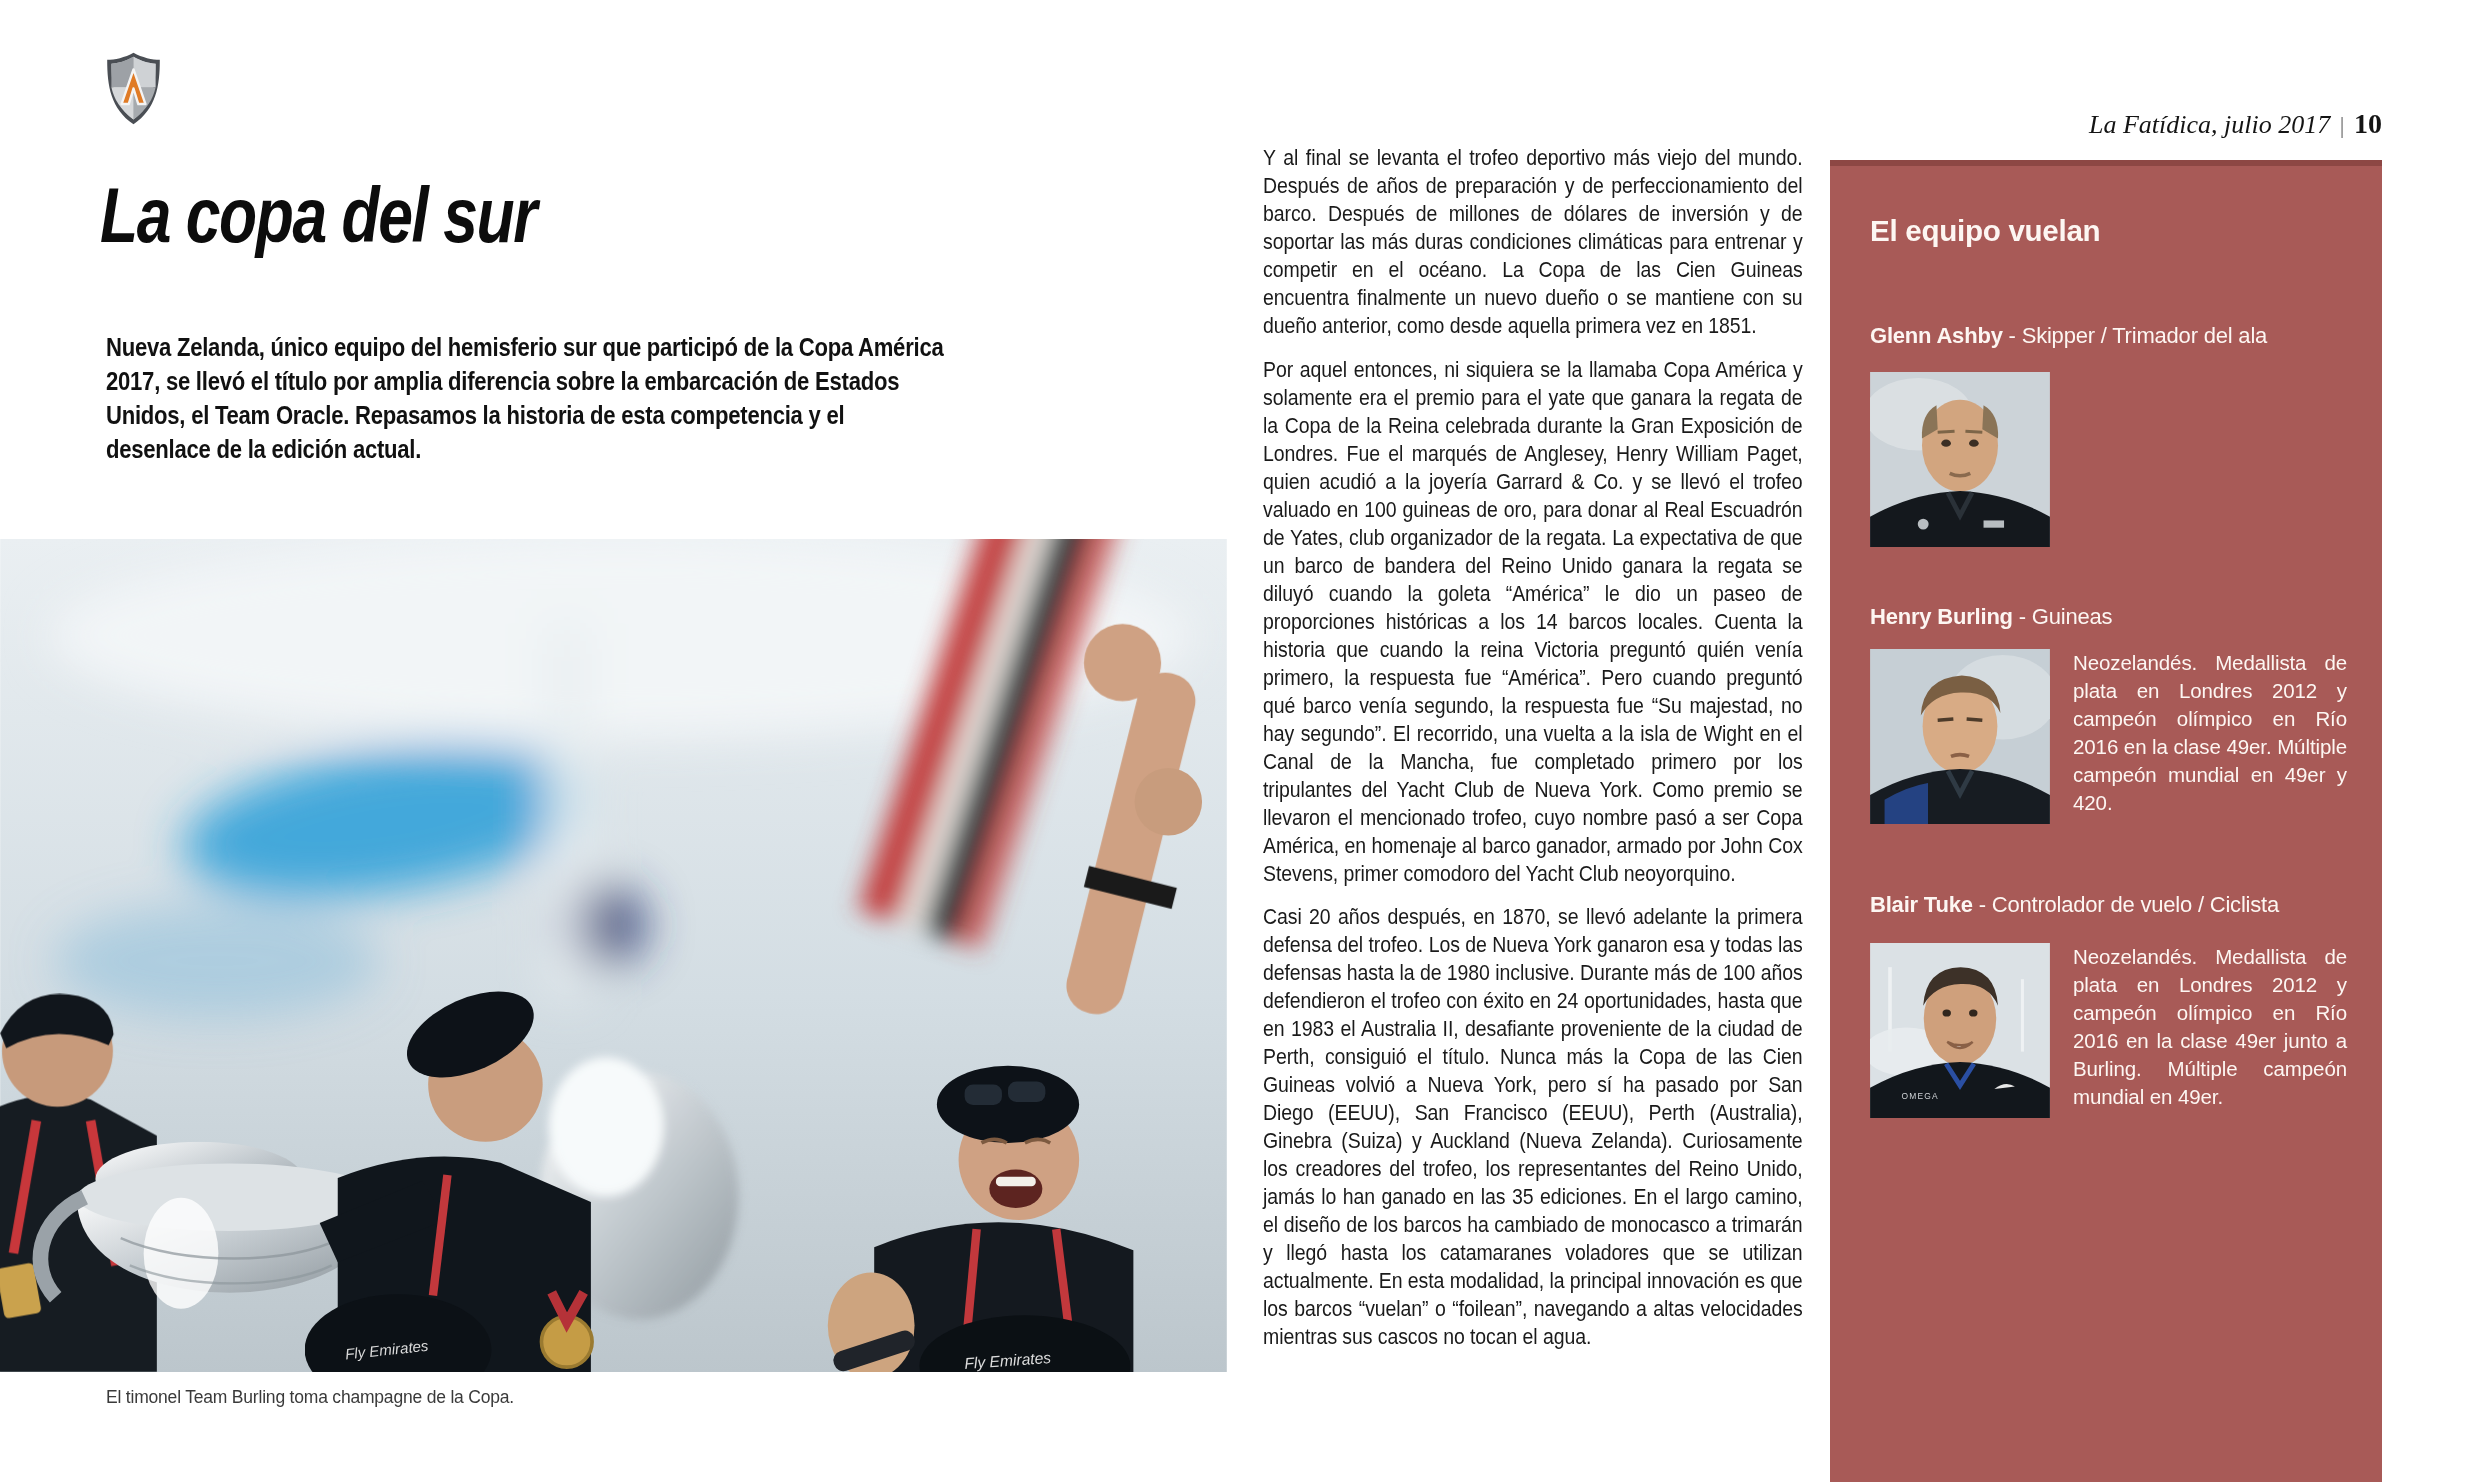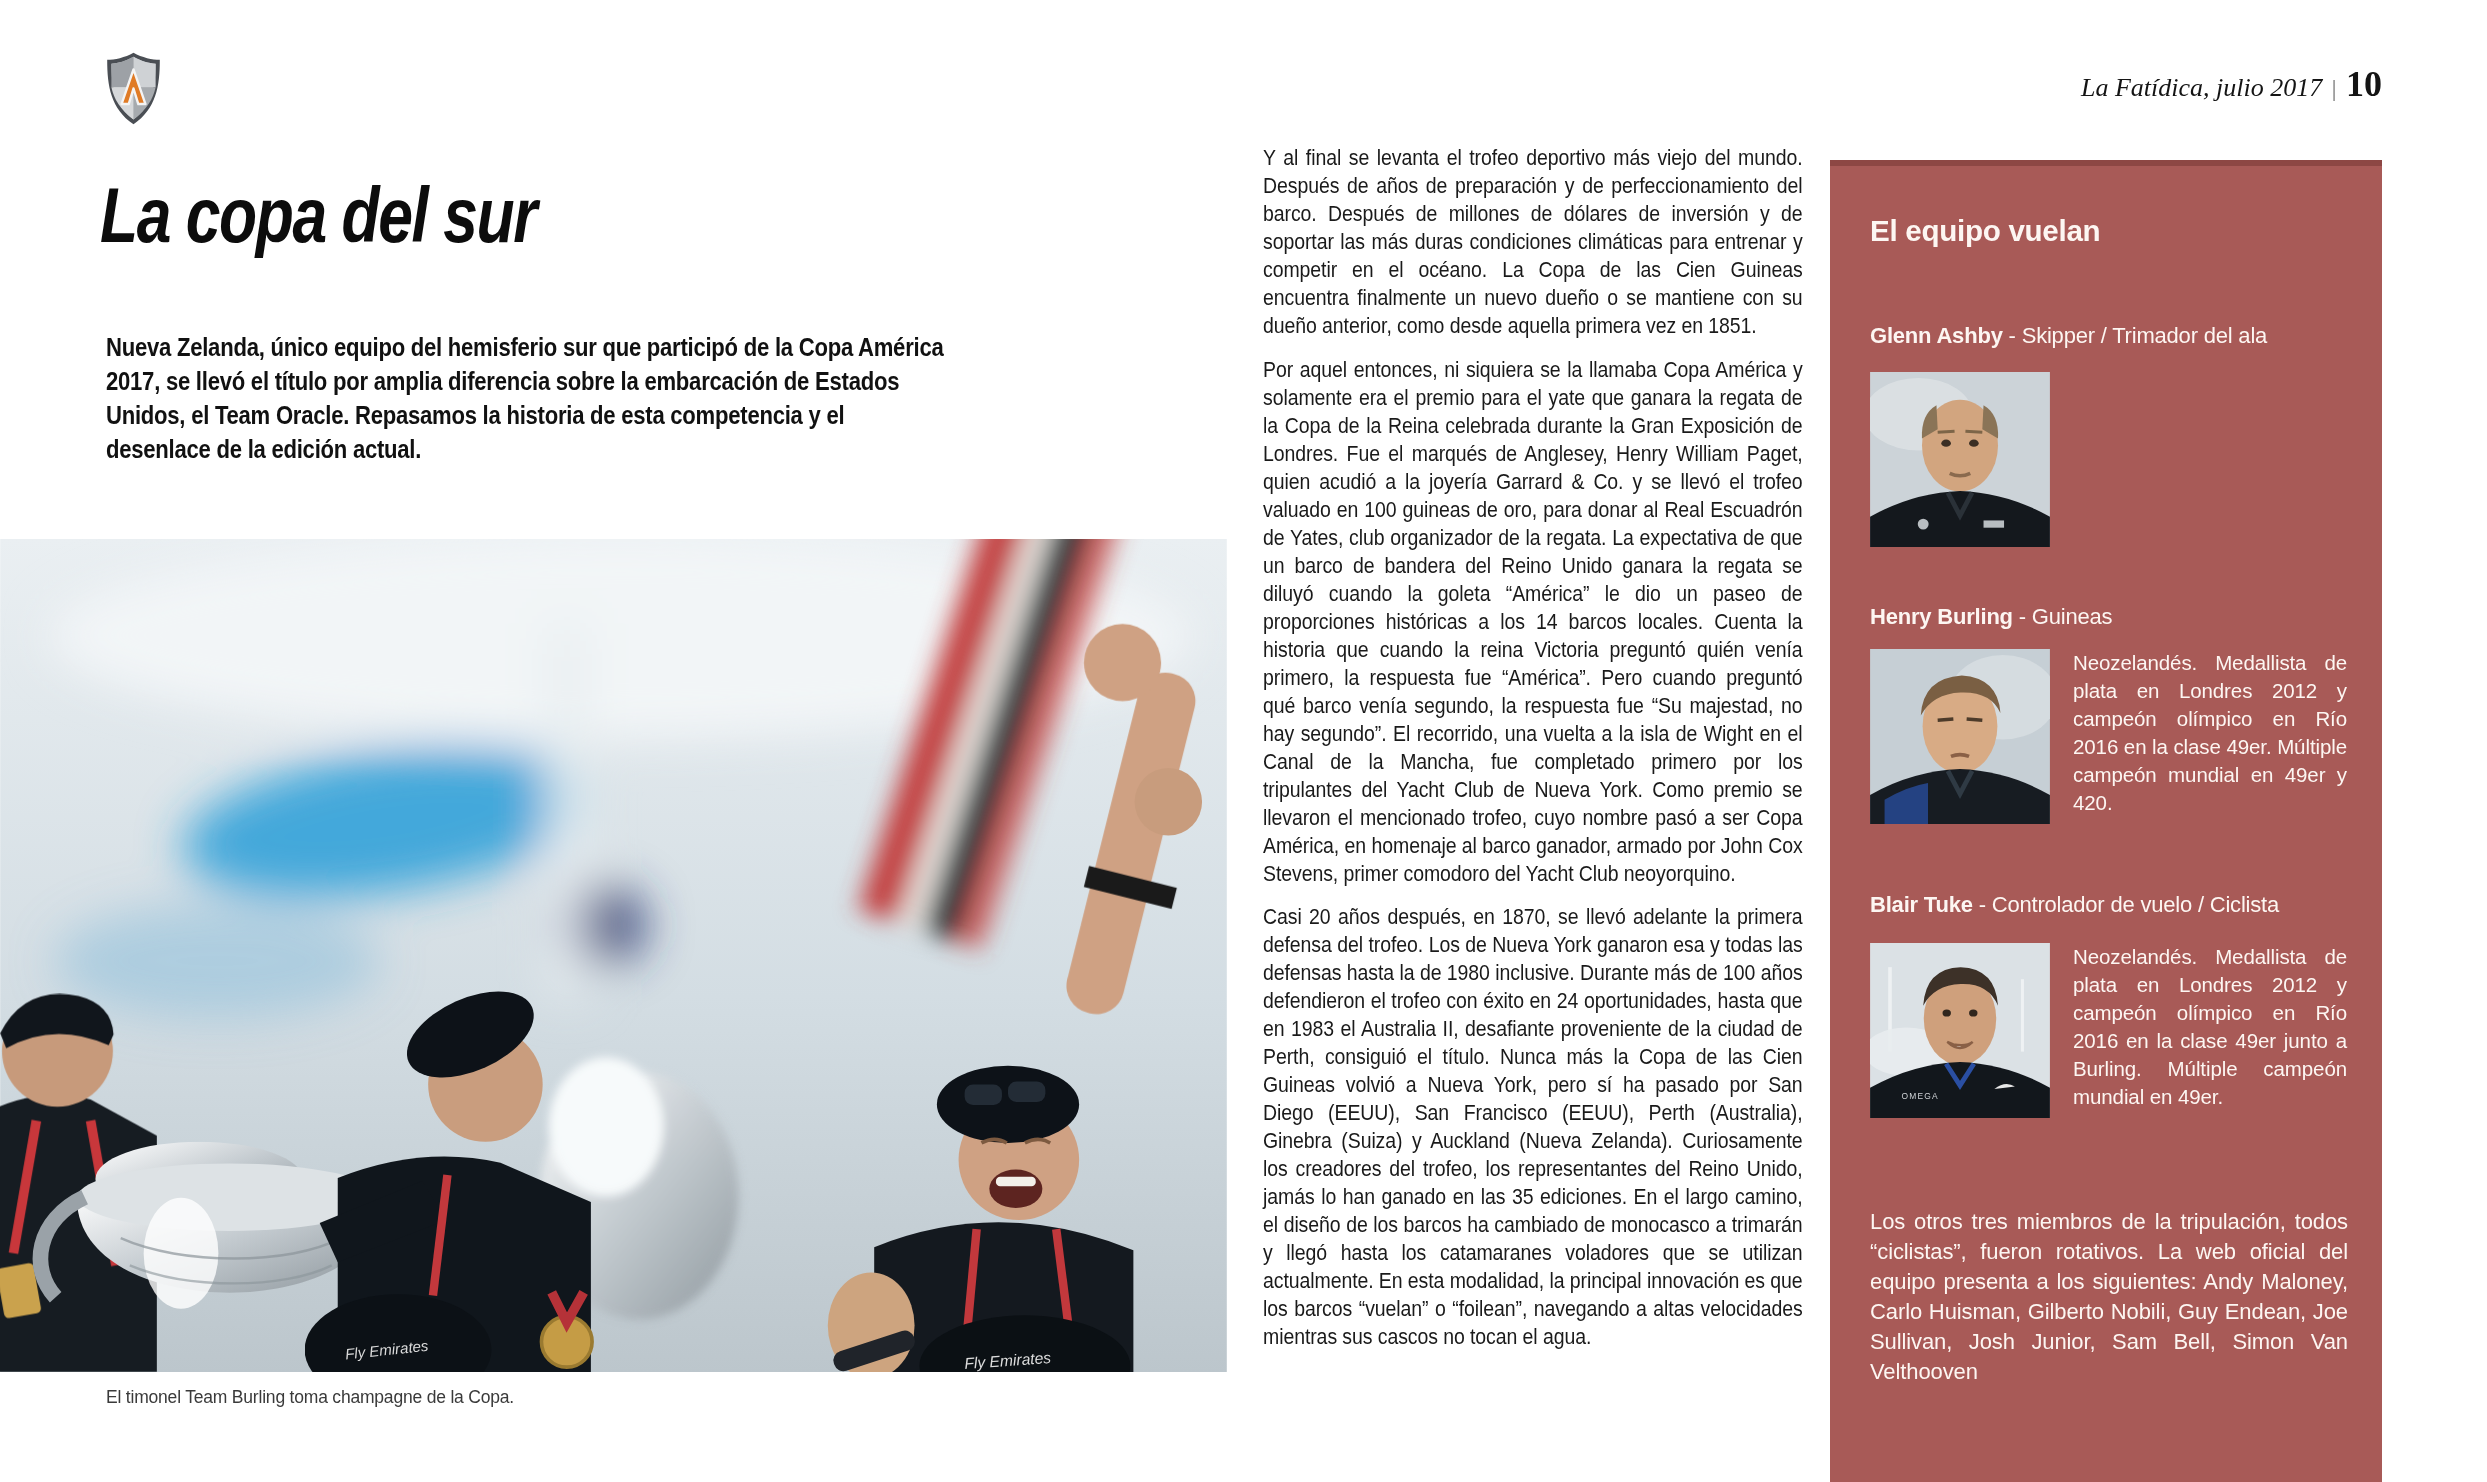--- a/index.html
+++ b/index.html
@@ -5,21 +5,21 @@
   html,body{margin:0;padding:0;background:#ffffff;}
   .page{position:relative;width:2487px;height:1482px;background:#ffffff;overflow:hidden;
         font-family:"Liberation Sans",sans-serif;color:#191919;}
   .abs{position:absolute;}
   
   .logo{left:106px;top:51px;}
   .masthead{right:105px;top:63px;display:flex;align-items:baseline;gap:9.6px;
             font-family:"Liberation Serif",serif;color:#141414;}
   .masthead .pub{font-style:italic;font-size:26px;}
   .masthead .sep{font-size:23px;color:#6a6a6a;font-weight:400;}
-  .masthead .num{font-weight:bold;font-size:36px;}
+  .masthead .num{font-weight:bold;font-size:28px;margin-top:45px;}
   
   .title{left:100px;top:170px;font-size:78px;font-weight:bold;font-style:italic;
          letter-spacing:-1.8px;color:#0c0c0c;transform:scaleX(.80);transform-origin:0 0;white-space:nowrap;}
   .lede{left:106px;top:330px;width:992px;font-size:26px;font-weight:bold;line-height:34px;
         letter-spacing:-0.3px;transform:scaleX(.85);transform-origin:0 0;color:#111;}
   
   .hero{left:0;top:539px;width:1227px;height:833px;}
   .caption{left:106px;top:1387px;font-size:17.5px;color:#3a3a3a;letter-spacing:-0.2px;}
   
   .body-col{left:1263px;top:144px;width:609px;transform:scaleX(.886);transform-origin:0 0;
@@ -238,17 +238,16 @@
           <path d="M128 164 Q149 184 170 164 Q160 172 138 168 Z" fill="#fdfdfd" stroke="#8a6046" stroke-width="4"></path>
           <path d="M0 290 L0 240 Q70 200 149 197 Q228 200 298 240 L298 290 Z" fill="#12171c"></path>
           <path d="M126 200 L149 236 L172 200" fill="none" stroke="#2a4fa3" stroke-width="8"></path>
           <text x="52" y="258" font-family="Liberation Sans, sans-serif" font-size="14" fill="#cfd3d6" letter-spacing="2">OMEGA</text>
           <path d="M206 242 q18 -14 34 -4 q-16 2 -34 4 Z" fill="#e8e8e8"></path>
         </svg>
         <p class="bio">Neozelandés. Medallista de plata en Londres 2012 y campeón olímpico en Río 2016 en la clase 49er junto a Burling. Múltiple campeón mundial en 49er.</p>
       </div>
     </section>
 
-    <p class="note">Los otros tres miembros de la tripulación, todos “ciclistas”, fueron rotativos. La web oficial del equipo presenta a los siguientes: Andy Maloney, Carlo Huisman, Gilberto Nobili, Guy Endean, Joe Sullivan, Josh Junior, Sam Bell, Simon Van Velthooven</p>
   </aside>
 
 </div>
 
 
 </body></html>

